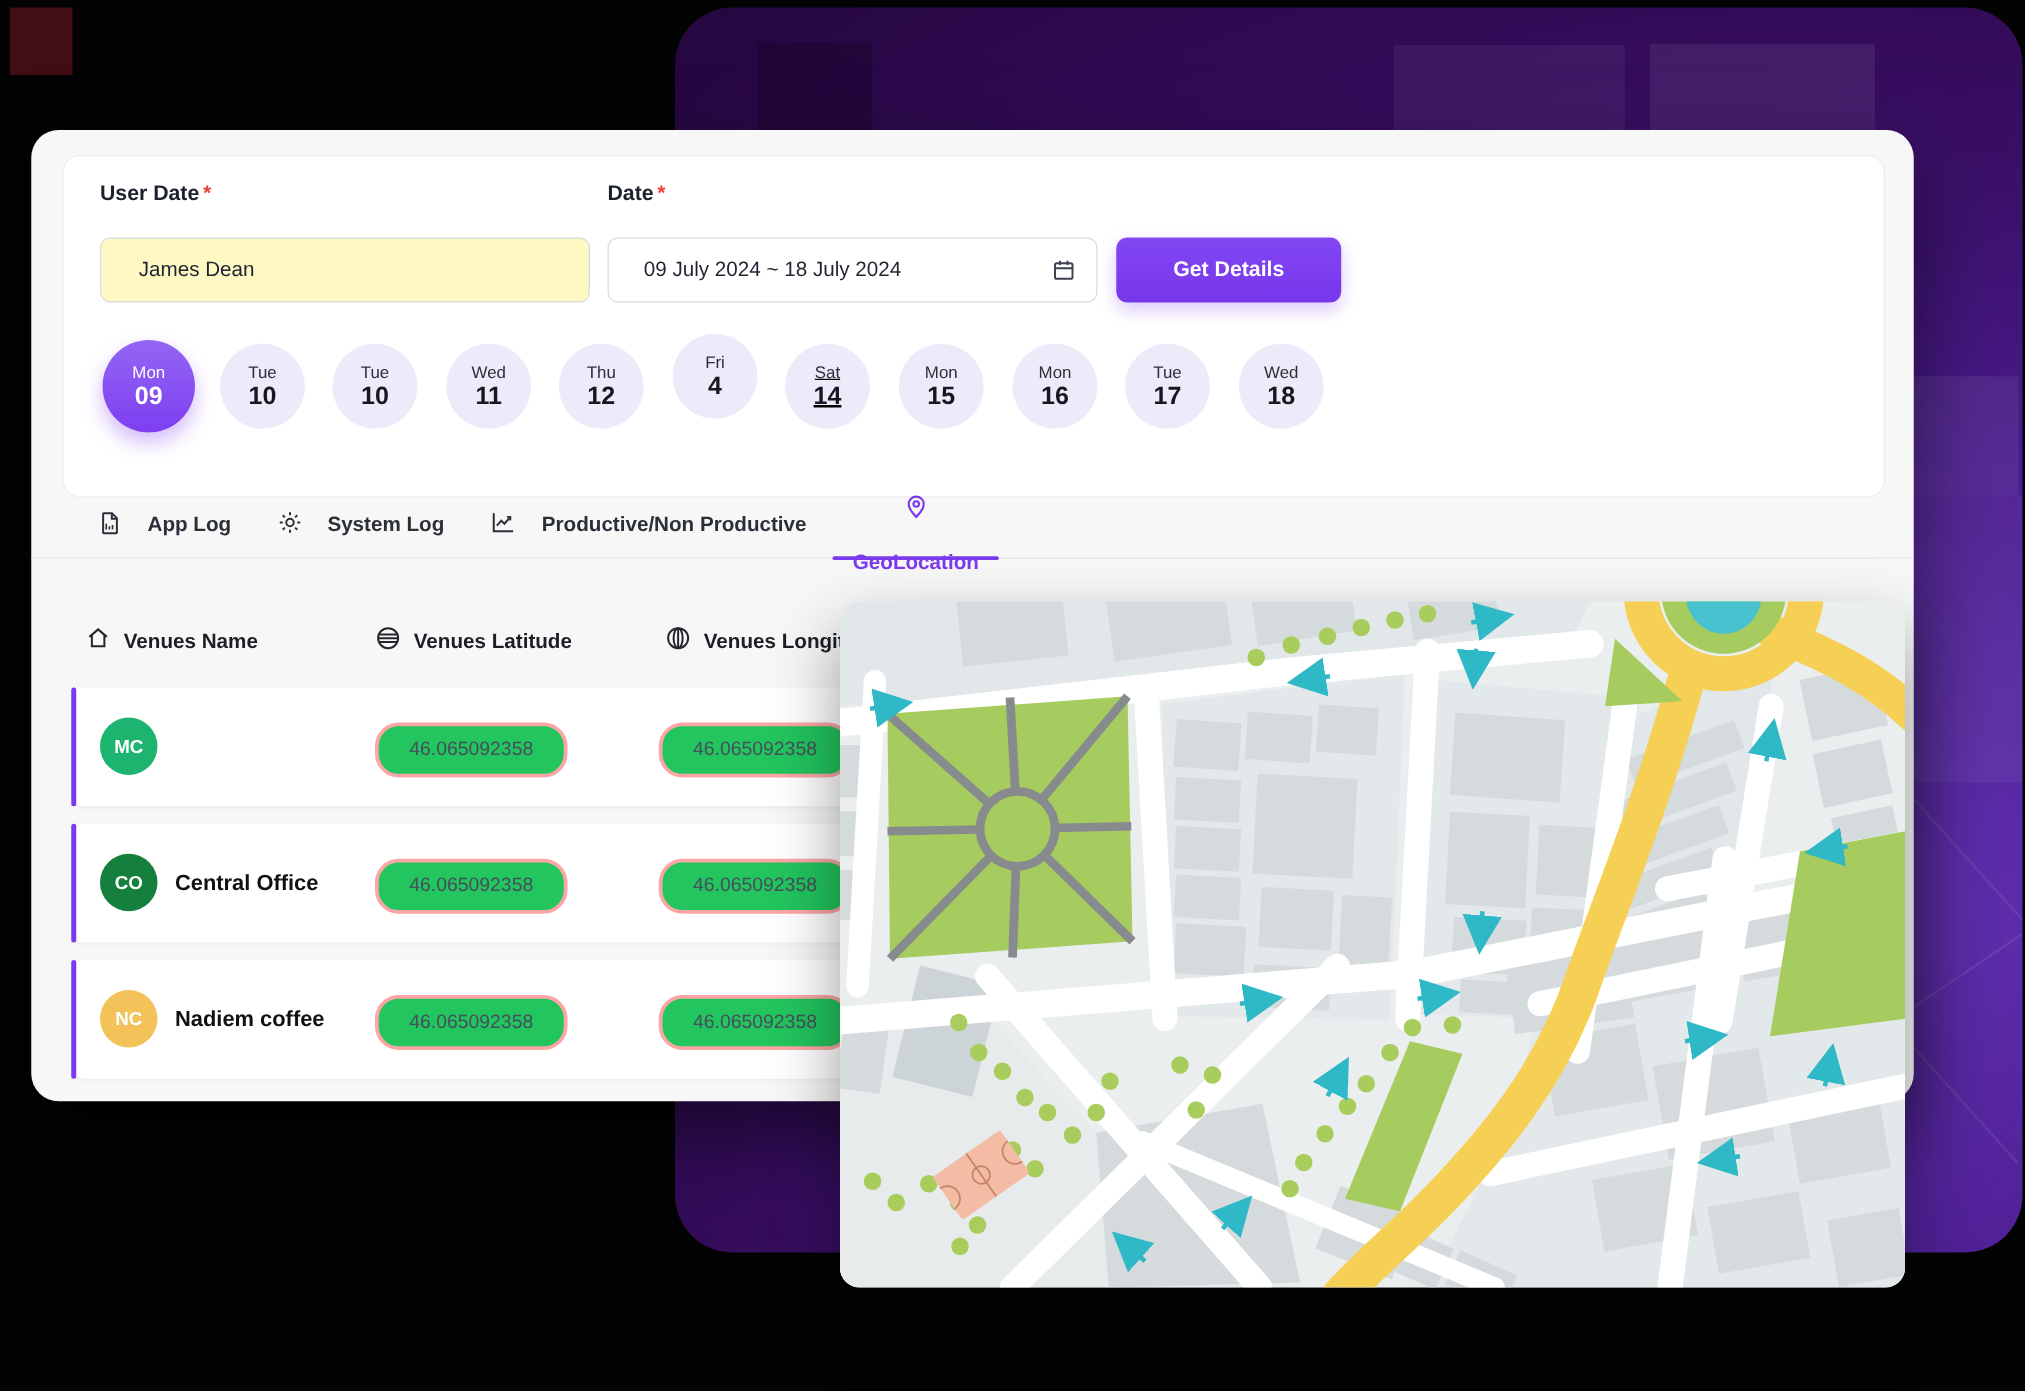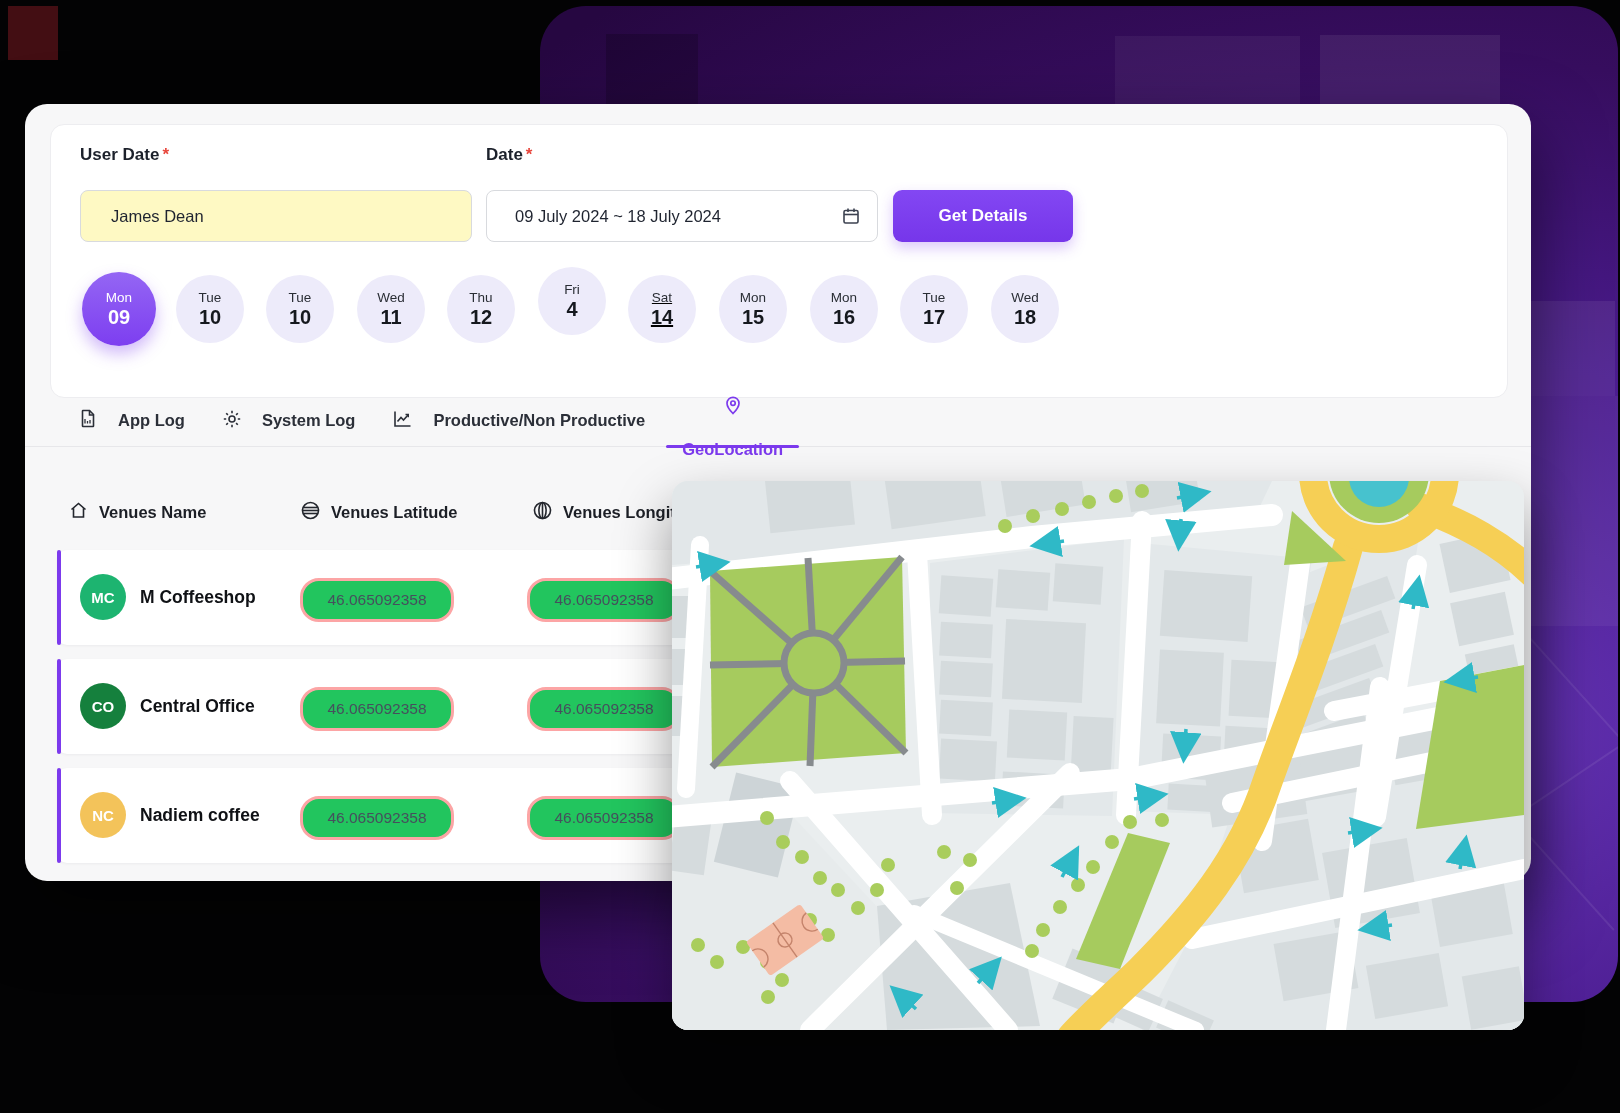--- a/index.html
+++ b/index.html
@@ -234,21 +234,20 @@
         </svg>
       </span>
       <span>Venues Longitude</span>
     </div>
 
     <div class="vrow" style="top:446px;">
       <div class="accent"></div>
       <div class="avatar" style="background:#1db470;">
           <span>MC</span>
         </div>
-      <div class="vname">M Coffeeshop</div>
       <div class="coord-pill lat">46.065092358</div>
       <div class="coord-pill lng">46.065092358</div>
     </div>
     <div class="vrow" style="top:555px;">
       <div class="accent"></div>
       <div class="avatar" style="background:#15803d;">
           <span>CO</span>
         </div>
       <div class="vname">Central Office</div>
       <div class="coord-pill lat">46.065092358</div>

